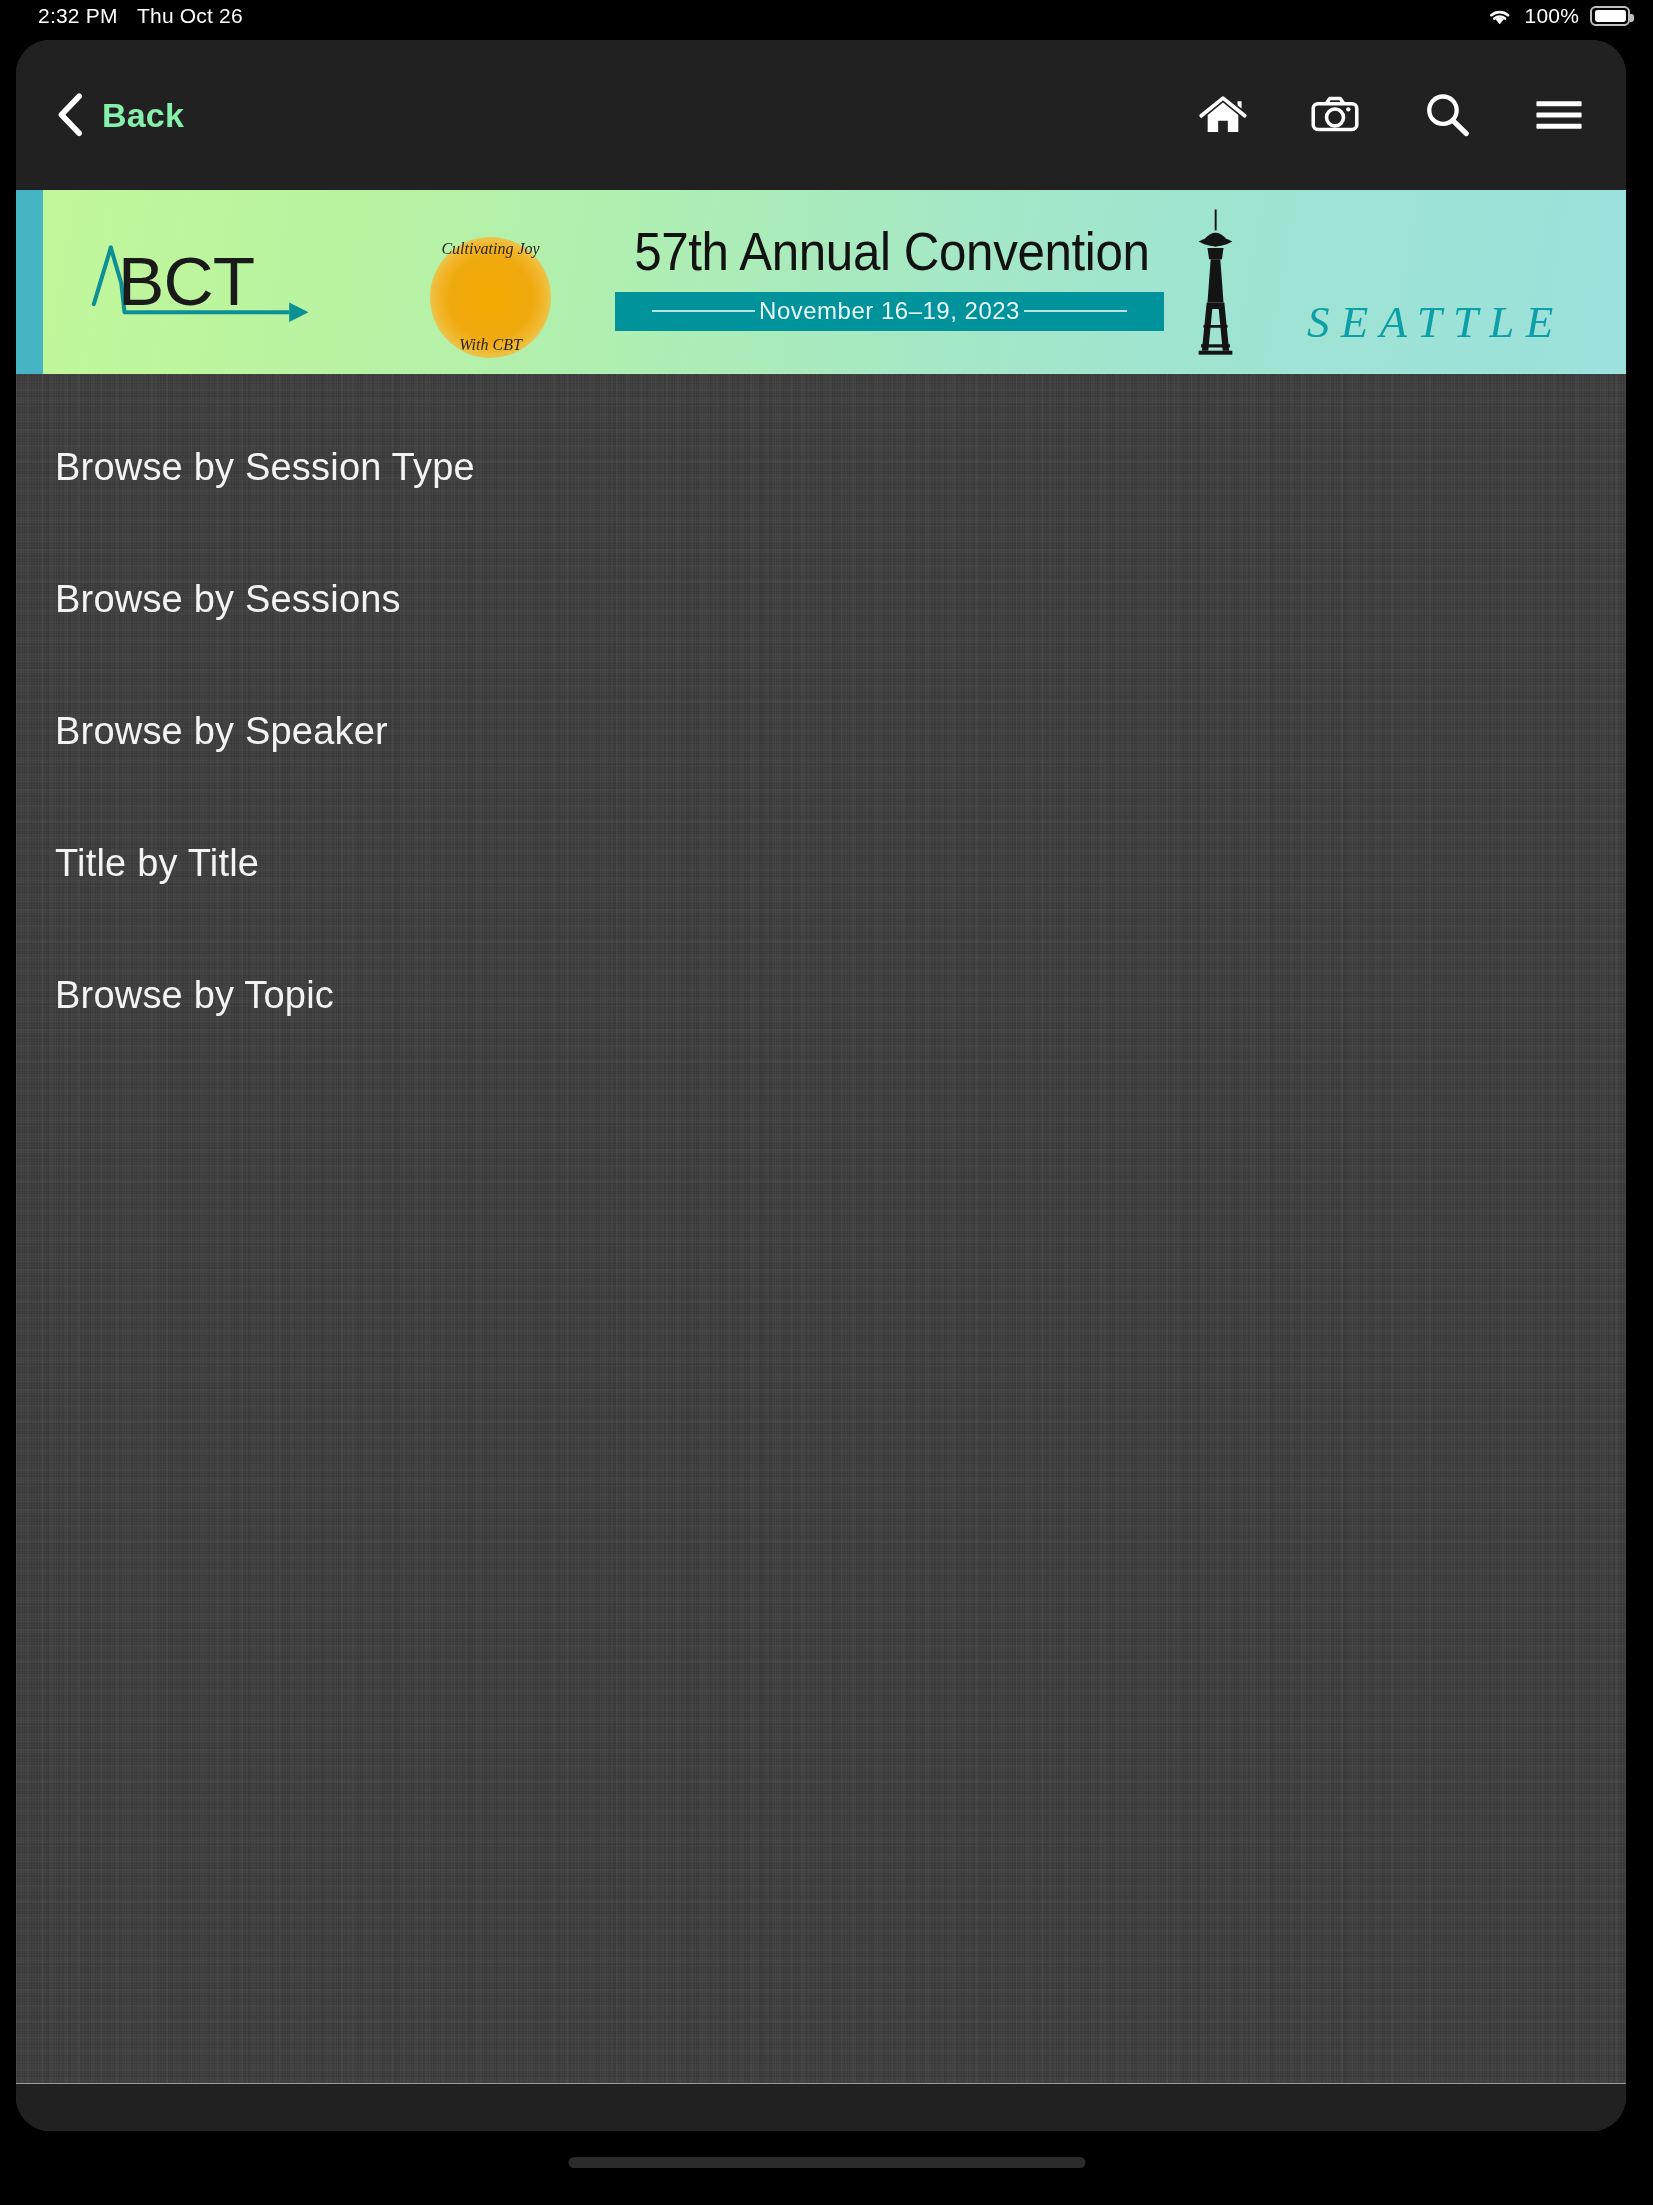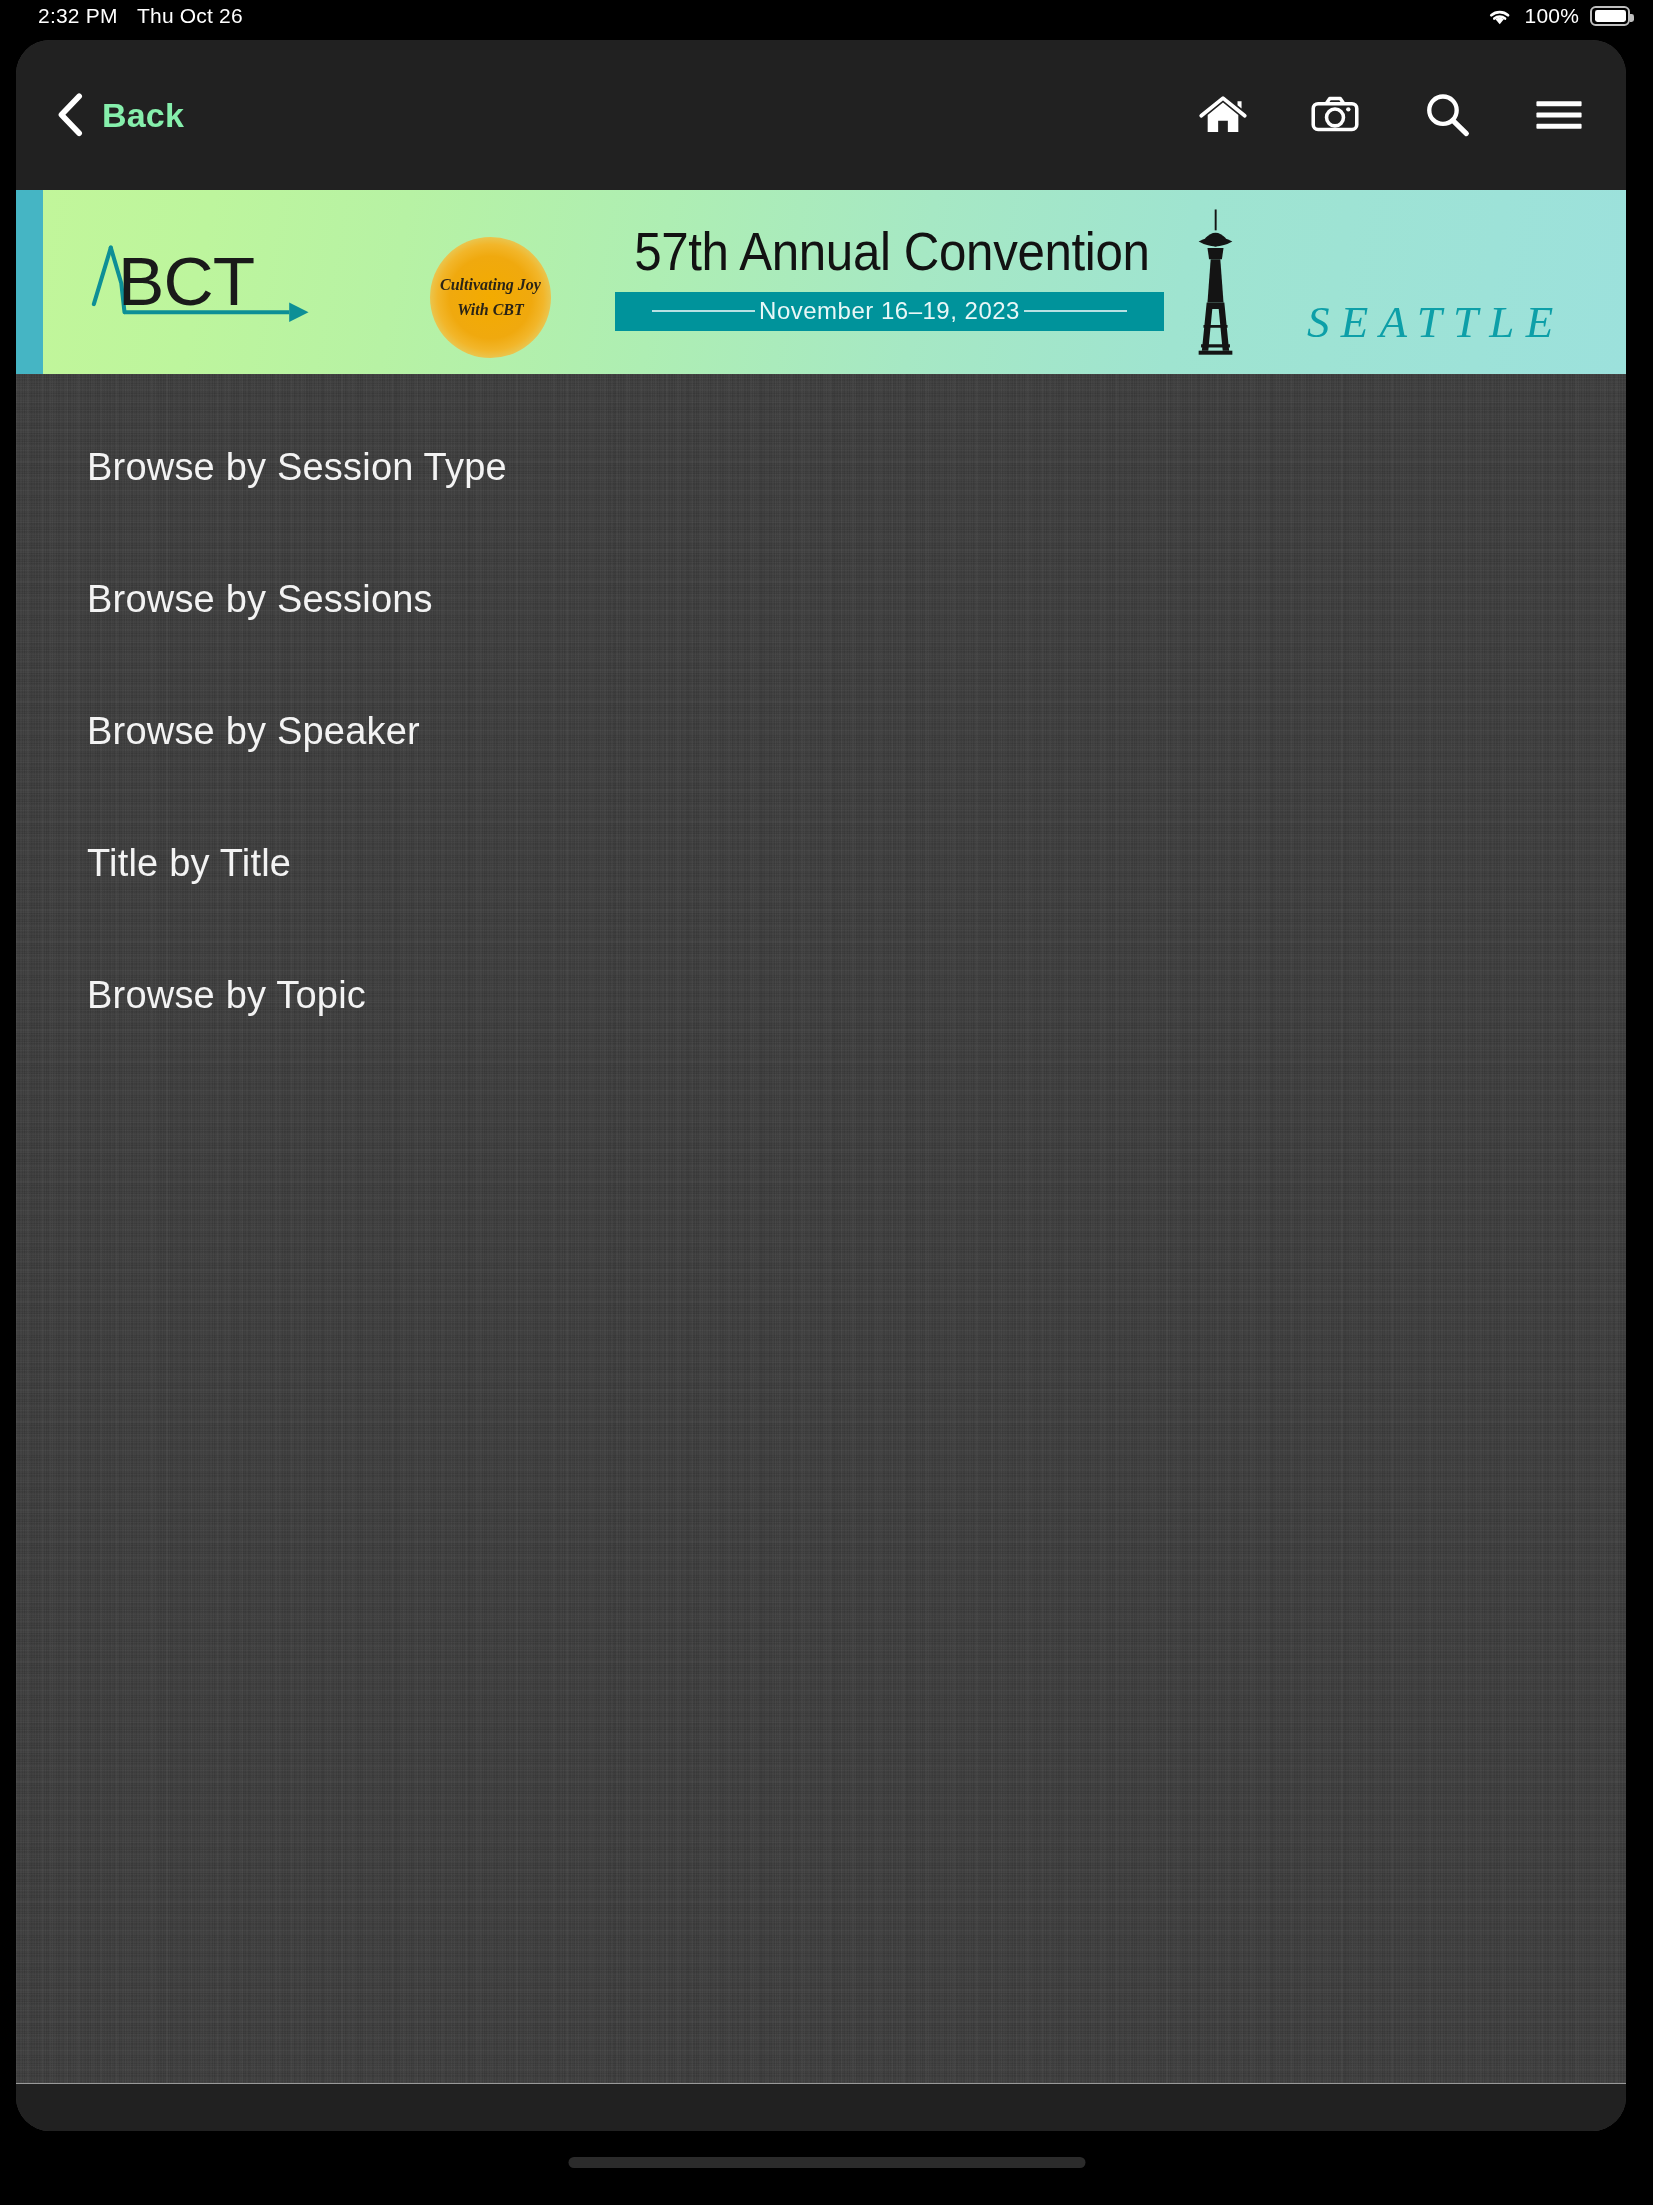--- a/index.html
+++ b/index.html
@@ -94,23 +94,23 @@
   .sun-glow{
     position:absolute; inset:0;
     border-radius:50%;
     background:radial-gradient(circle at 50% 50%,
         #f3ab00 0%, #f0a90e 48%, #f2b62a 62%,
         rgba(243,196,80,.78) 76%, rgba(205,225,140,.35) 88%,
         rgba(180,235,170,0) 100%);
   }
   .sun-text{
     position:absolute; inset:0;
-    display:flex; flex-direction:column; align-items:center; justify-content:center;
+    display:flex; flex-direction:column; align-items:center; justify-content:space-between;
     font-family:"Liberation Serif", serif;
-    font-style:italic; font-weight:bold;
+    font-style:italic; font-weight:normal;
     font-size:16px; line-height:1.55; color:#2a2417;
     text-align:center;
   }
 
   
   .conv-block{
     position:absolute; left:599px; top:31px; width:549px;
     text-align:center;
   }
   .conv-title{
@@ -161,21 +161,20 @@
         rgba(255,255,255,.025) 0 0.8px, rgba(0,0,0,.028) 0.8px 1.6px,
         rgba(255,255,255,.011) 1.6px 3.2px, rgba(0,0,0,.016) 3.2px 4px,
         rgba(255,255,255,.019) 4px 6.5px, rgba(0,0,0,.010) 6.5px 8px),
       repeating-linear-gradient(90deg,
         rgba(255,255,255,.016) 0 2.4px, rgba(0,0,0,.020) 2.4px 9px,
         rgba(255,255,255,.009) 9px 15.3px, rgba(0,0,0,.014) 15.3px 25px),
       repeating-linear-gradient(0deg,
         rgba(255,255,255,.014) 0 4px, rgba(0,0,0,.018) 4px 11.3px,
         rgba(255,255,255,.008) 11.3px 18.6px, rgba(0,0,0,.012) 18.6px 30px);
     overflow:hidden;
-    padding-left:32px;
   }
   .menu-list{ padding-top:27.4px; }
   .menu-item{
     height:132px;
     display:flex; align-items:center;
     padding-left:39px;
     cursor:pointer;
   }
   .menu-item-label{
     color:#f3f3f3; font-size:38px; font-weight:400; letter-spacing:0.2px;

